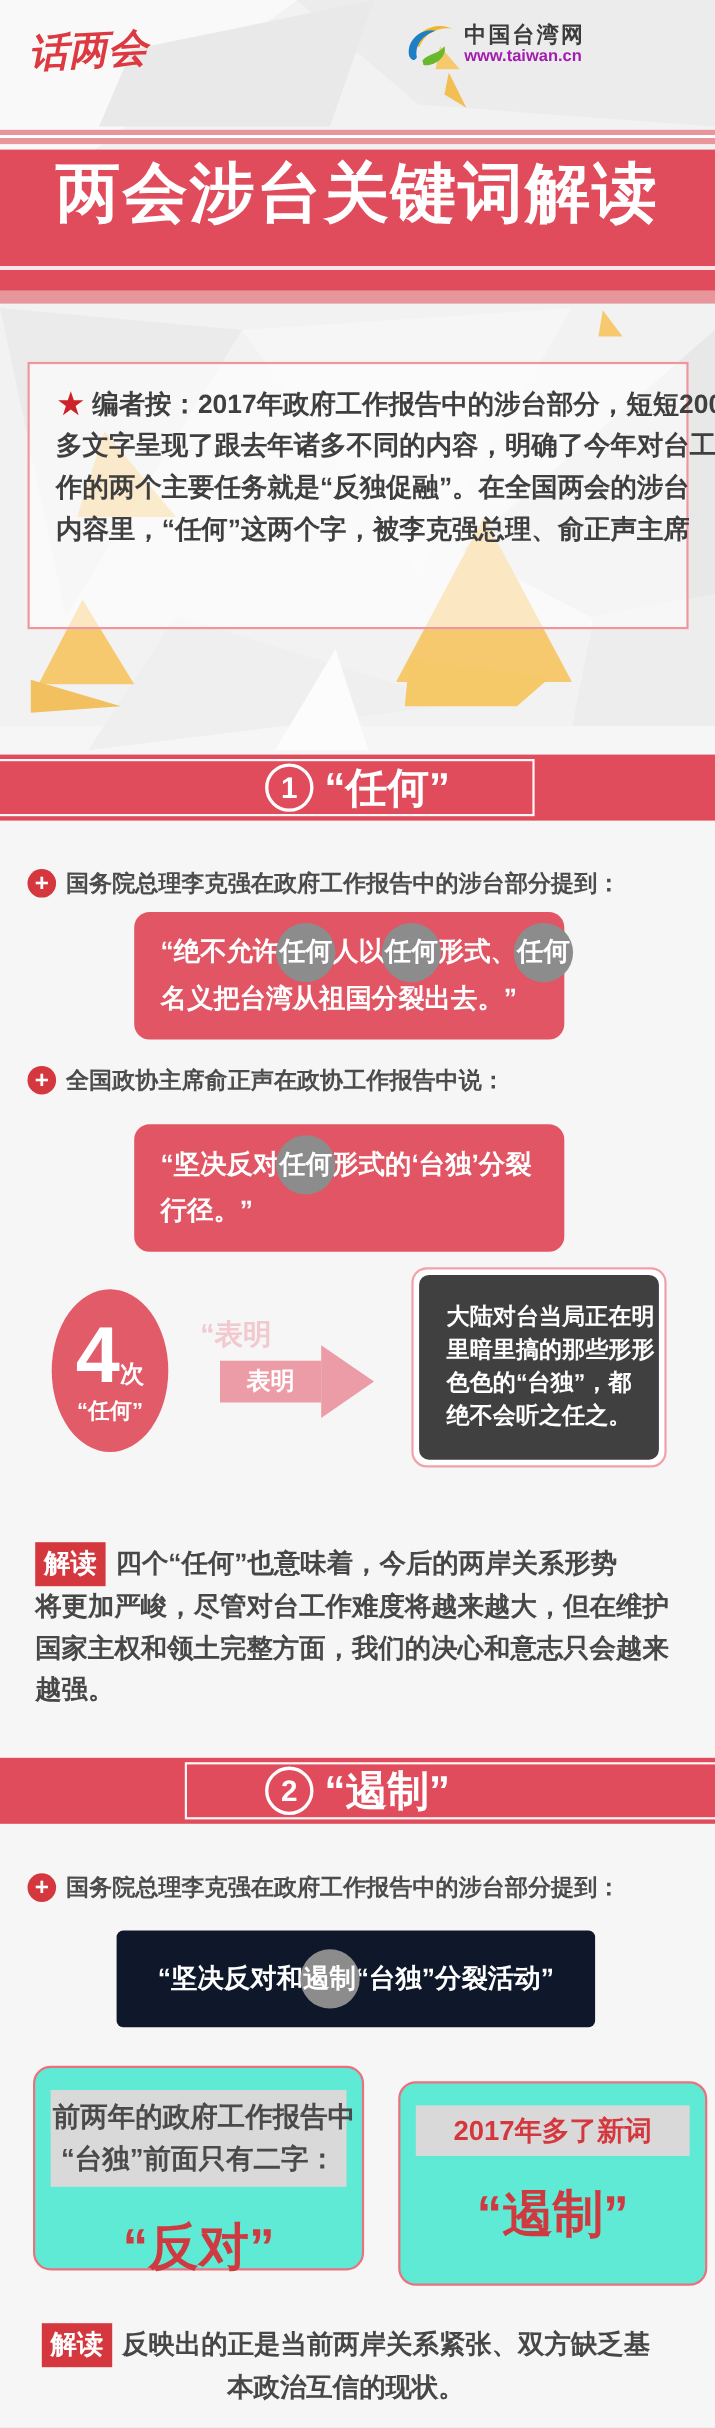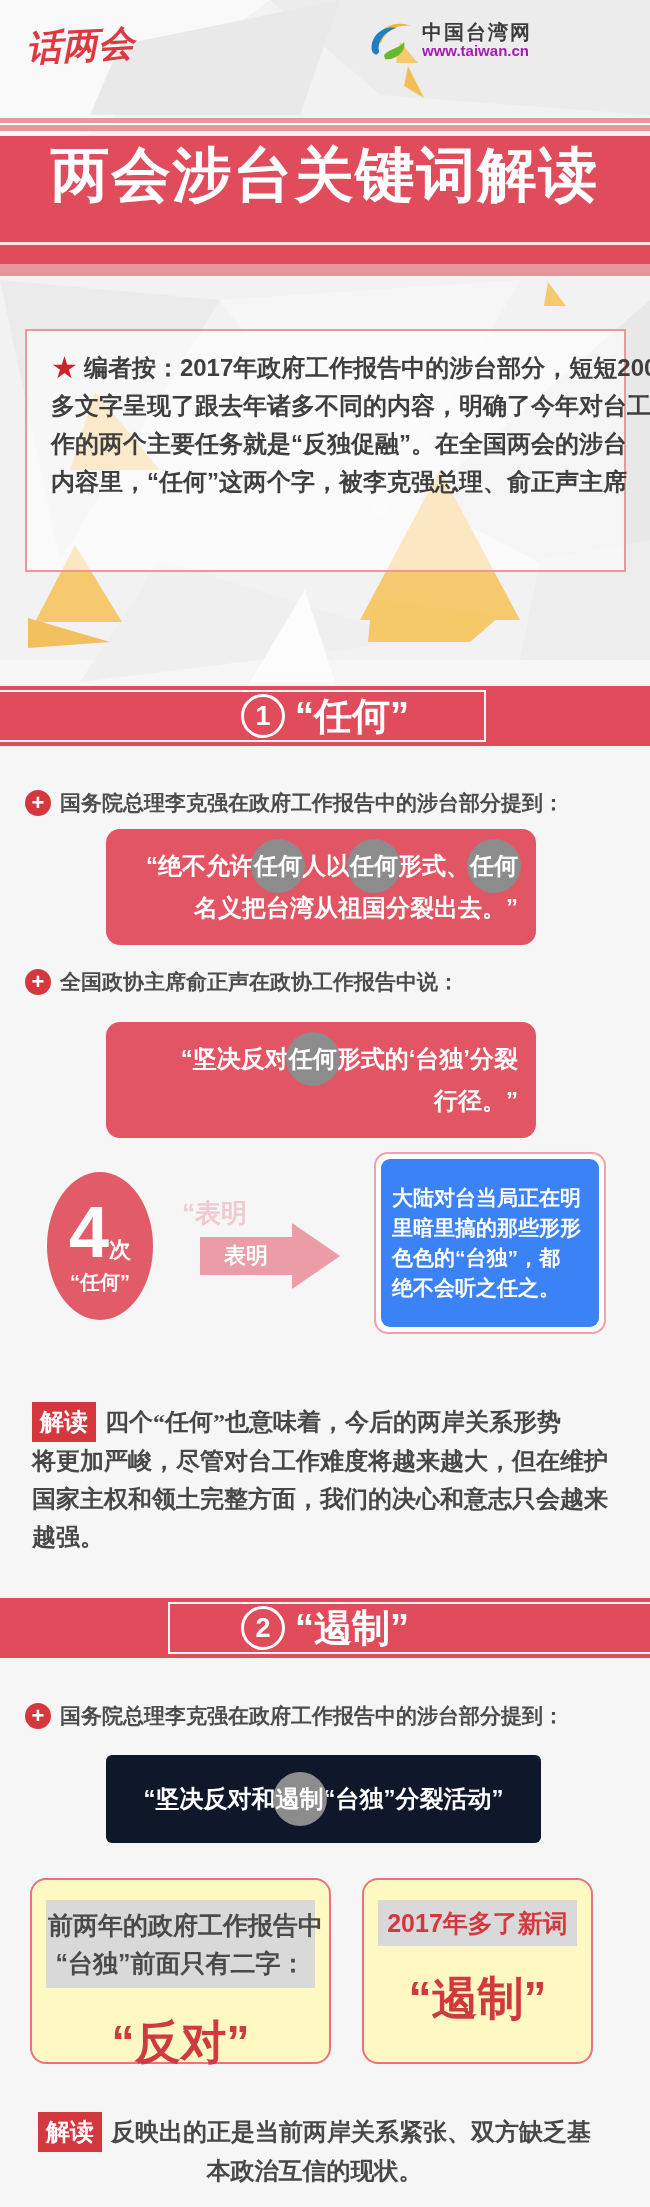--- a/index.html
+++ b/index.html
@@ -38,60 +38,60 @@
   .circ-num{display:inline-flex;align-items:center;justify-content:center;width:38px;height:38px;
       border:3px solid #fff;border-radius:50%;font-size:27px;font-weight:900;margin-right:10px;}
 
   
   .intro{position:absolute;left:25px;display:flex;align-items:center;gap:9px;z-index:2;}
   .plus-icon{display:inline-flex;align-items:center;justify-content:center;width:26px;height:26px;
       border-radius:50%;background:#d4383e;color:#fff;font-size:22px;font-weight:bold;flex:0 0 auto;}
   .intro-text{font-size:21px;font-weight:bold;color:#4c4c4c;white-space:nowrap;}
 
   
-  .bubble{position:absolute;left:106px;width:430px;box-sizing:border-box;background:#e25564;border-radius:14px;
-      padding:16px 18px 16px 24px;z-index:2;text-align:right;}
+  .bubble{position:absolute;left:122px;width:391px;box-sizing:border-box;background:#e25564;border-radius:14px;
+      padding:16px 18px 16px 24px;z-index:2;}
   .qline{font-size:24px;font-weight:bold;color:#fff;line-height:42px;white-space:nowrap;}
   .hl{position:relative;display:inline-block;z-index:0;font-style:normal;}
   .hl::before{content:"";position:absolute;left:50%;top:50%;width:54px;height:54px;
       transform:translate(-50%,-50%);background:#8c8c8c;border-radius:50%;z-index:-1;}
   .hl i{font-style:normal;position:relative;z-index:1;}
 
   
   .count-circle{position:absolute;left:47px;top:1172px;width:106px;height:148px;border-radius:50%;
       background:#e25b69;color:#fff;display:flex;flex-direction:column;align-items:center;justify-content:center;z-index:2;}
   .count-row{display:flex;align-items:baseline;}
   .count-num{font-size:72px;font-weight:900;line-height:70px;}
   .count-unit{font-size:22px;font-weight:bold;}
   .count-word{font-size:20px;font-weight:bold;margin-top:2px;}
   .arrow-ghost{position:absolute;left:182px;top:1196px;font-size:26px;font-weight:bold;color:rgba(235,156,166,.5);z-index:1;}
   .arrow-shaft{position:absolute;left:200px;top:1237px;width:92px;height:38px;background:#eb9ca6;z-index:2;
       display:flex;align-items:center;justify-content:center;color:#fff;font-size:22px;font-weight:bold;}
   .arrow-head{position:absolute;left:292px;top:1223px;width:0;height:0;z-index:2;
       border-top:33px solid transparent;border-bottom:33px solid transparent;border-left:48px solid #eb9ca6;}
   .result-box{position:absolute;left:374px;top:1152px;width:232px;height:182px;box-sizing:border-box;z-index:2;
       border:2px solid #f2a0a9;border-radius:14px;background:#fff;padding:5px;}
-  .result-inner{background:#3b82f6;border-radius:9px;height:100%;box-sizing:border-box;
-      display:flex;flex-direction:column;justify-content:center;padding-left:11px;}
+  .result-inner{background:#404040;border-radius:9px;height:100%;box-sizing:border-box;
+      display:flex;flex-direction:column;justify-content:center;padding-left:25px;}
   .result-line{color:#fff;font-size:21px;font-weight:bold;line-height:30px;white-space:nowrap;}
 
   
   .jiedu{position:absolute;z-index:2;}
-  .jiedu-line{font-size:24px;font-weight:bold;color:#474747;line-height:38px;white-space:nowrap;font-family:Liberation Serif, serif;}
+  .jiedu-line{font-size:24px;font-weight:bold;color:#474747;line-height:38px;white-space:nowrap;}
   .jiedu-badge{display:inline-block;background:#d4383e;color:#fff;padding:1px 8px;margin-right:9px;}
 
   
   .bubble3{position:absolute;left:106px;top:1755px;width:435px;height:88px;box-sizing:border-box;
       background:#0f172a;border-radius:6px;display:flex;align-items:center;justify-content:center;z-index:2;}
 
   
-  .cmp-box{position:absolute;top:1878px;height:186px;box-sizing:border-box;background:#fef9c3;
+  .cmp-box{position:absolute;top:1878px;height:186px;box-sizing:border-box;background:#5eead4;
       border:2px solid #e9727d;border-radius:16px;z-index:2;}
   .cmp-left{left:30px;width:301px;}
-  .cmp-right{left:362px;width:231px;}
+  .cmp-right{left:362px;width:281px;margin-top:14px;}
   .cmp-panel{margin:20px 14px 0 14px;background:#d9d9d9;padding:6px 2px;text-align:center;}
   .cmp-note{font-size:25px;font-weight:bold;color:#4a4a4a;line-height:38px;white-space:nowrap;}
   .cmp-note-red{font-size:25px;font-weight:bold;color:#d4383e;line-height:34px;white-space:nowrap;}
   .cmp-word{text-align:center;font-size:46px;font-weight:900;color:#cf3a40;margin-top:24px;}
   .cmp-word-r{margin-top:22px;}
 </style>
 </head>
 <body>
 
 <div class="page">

